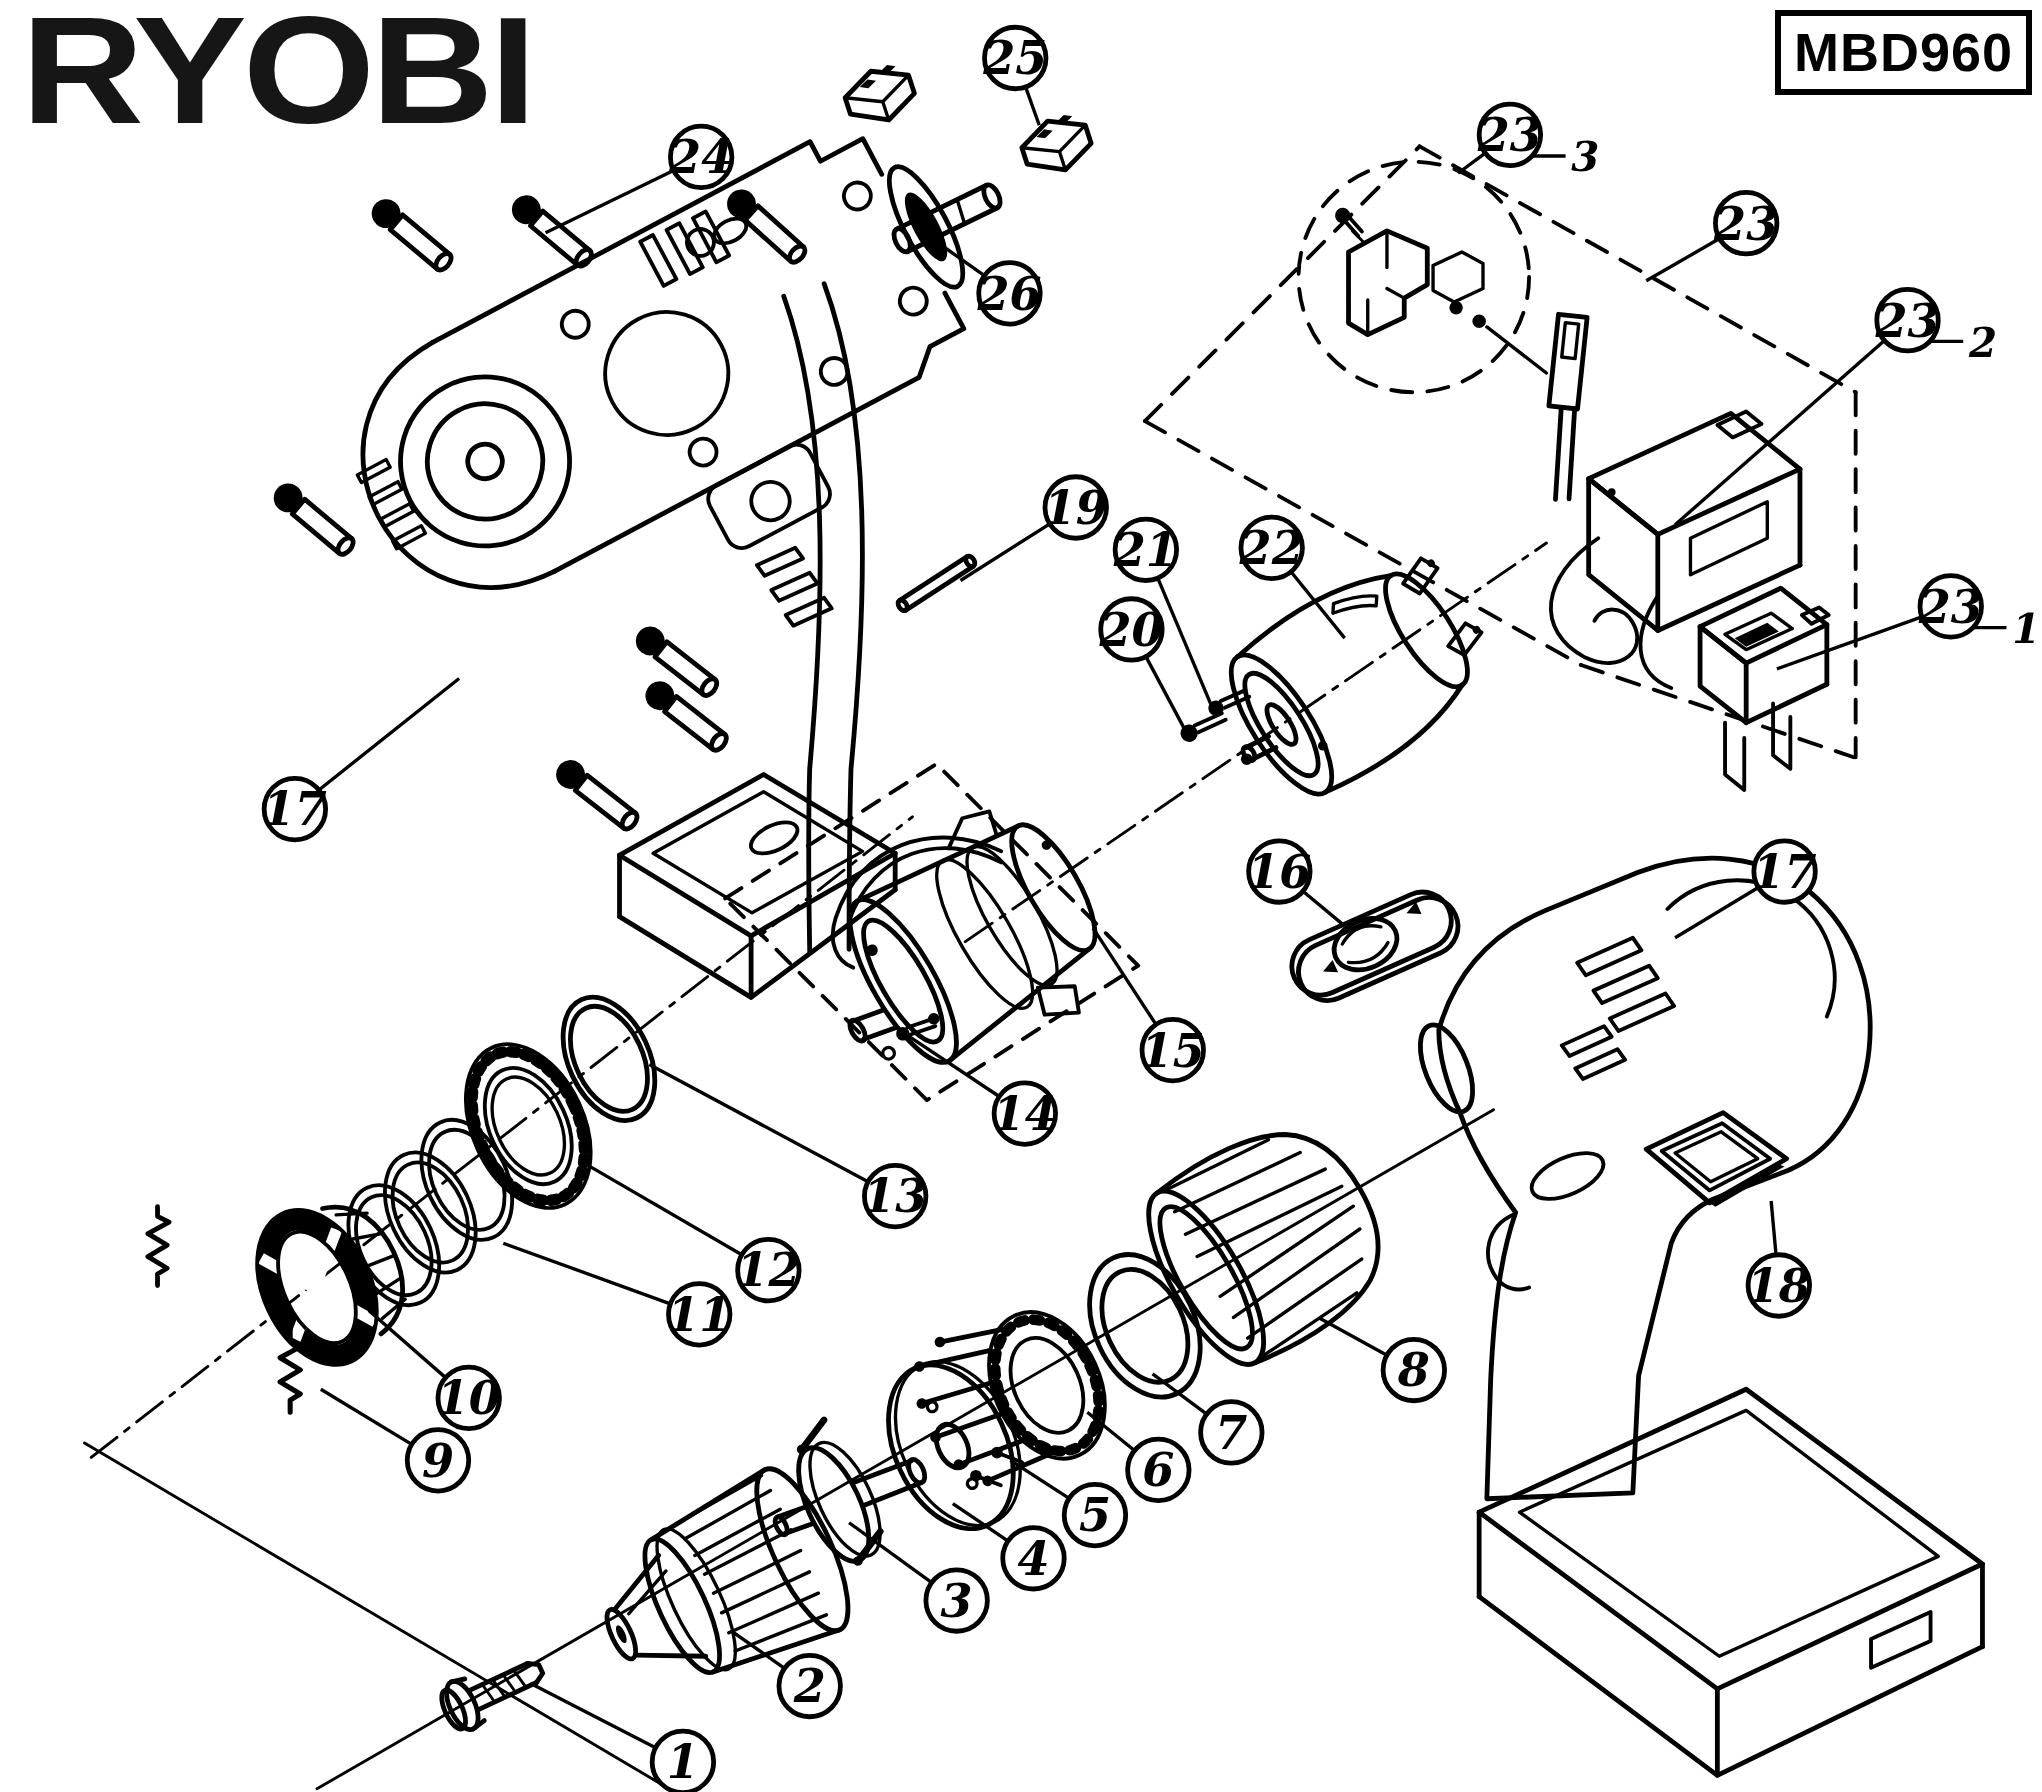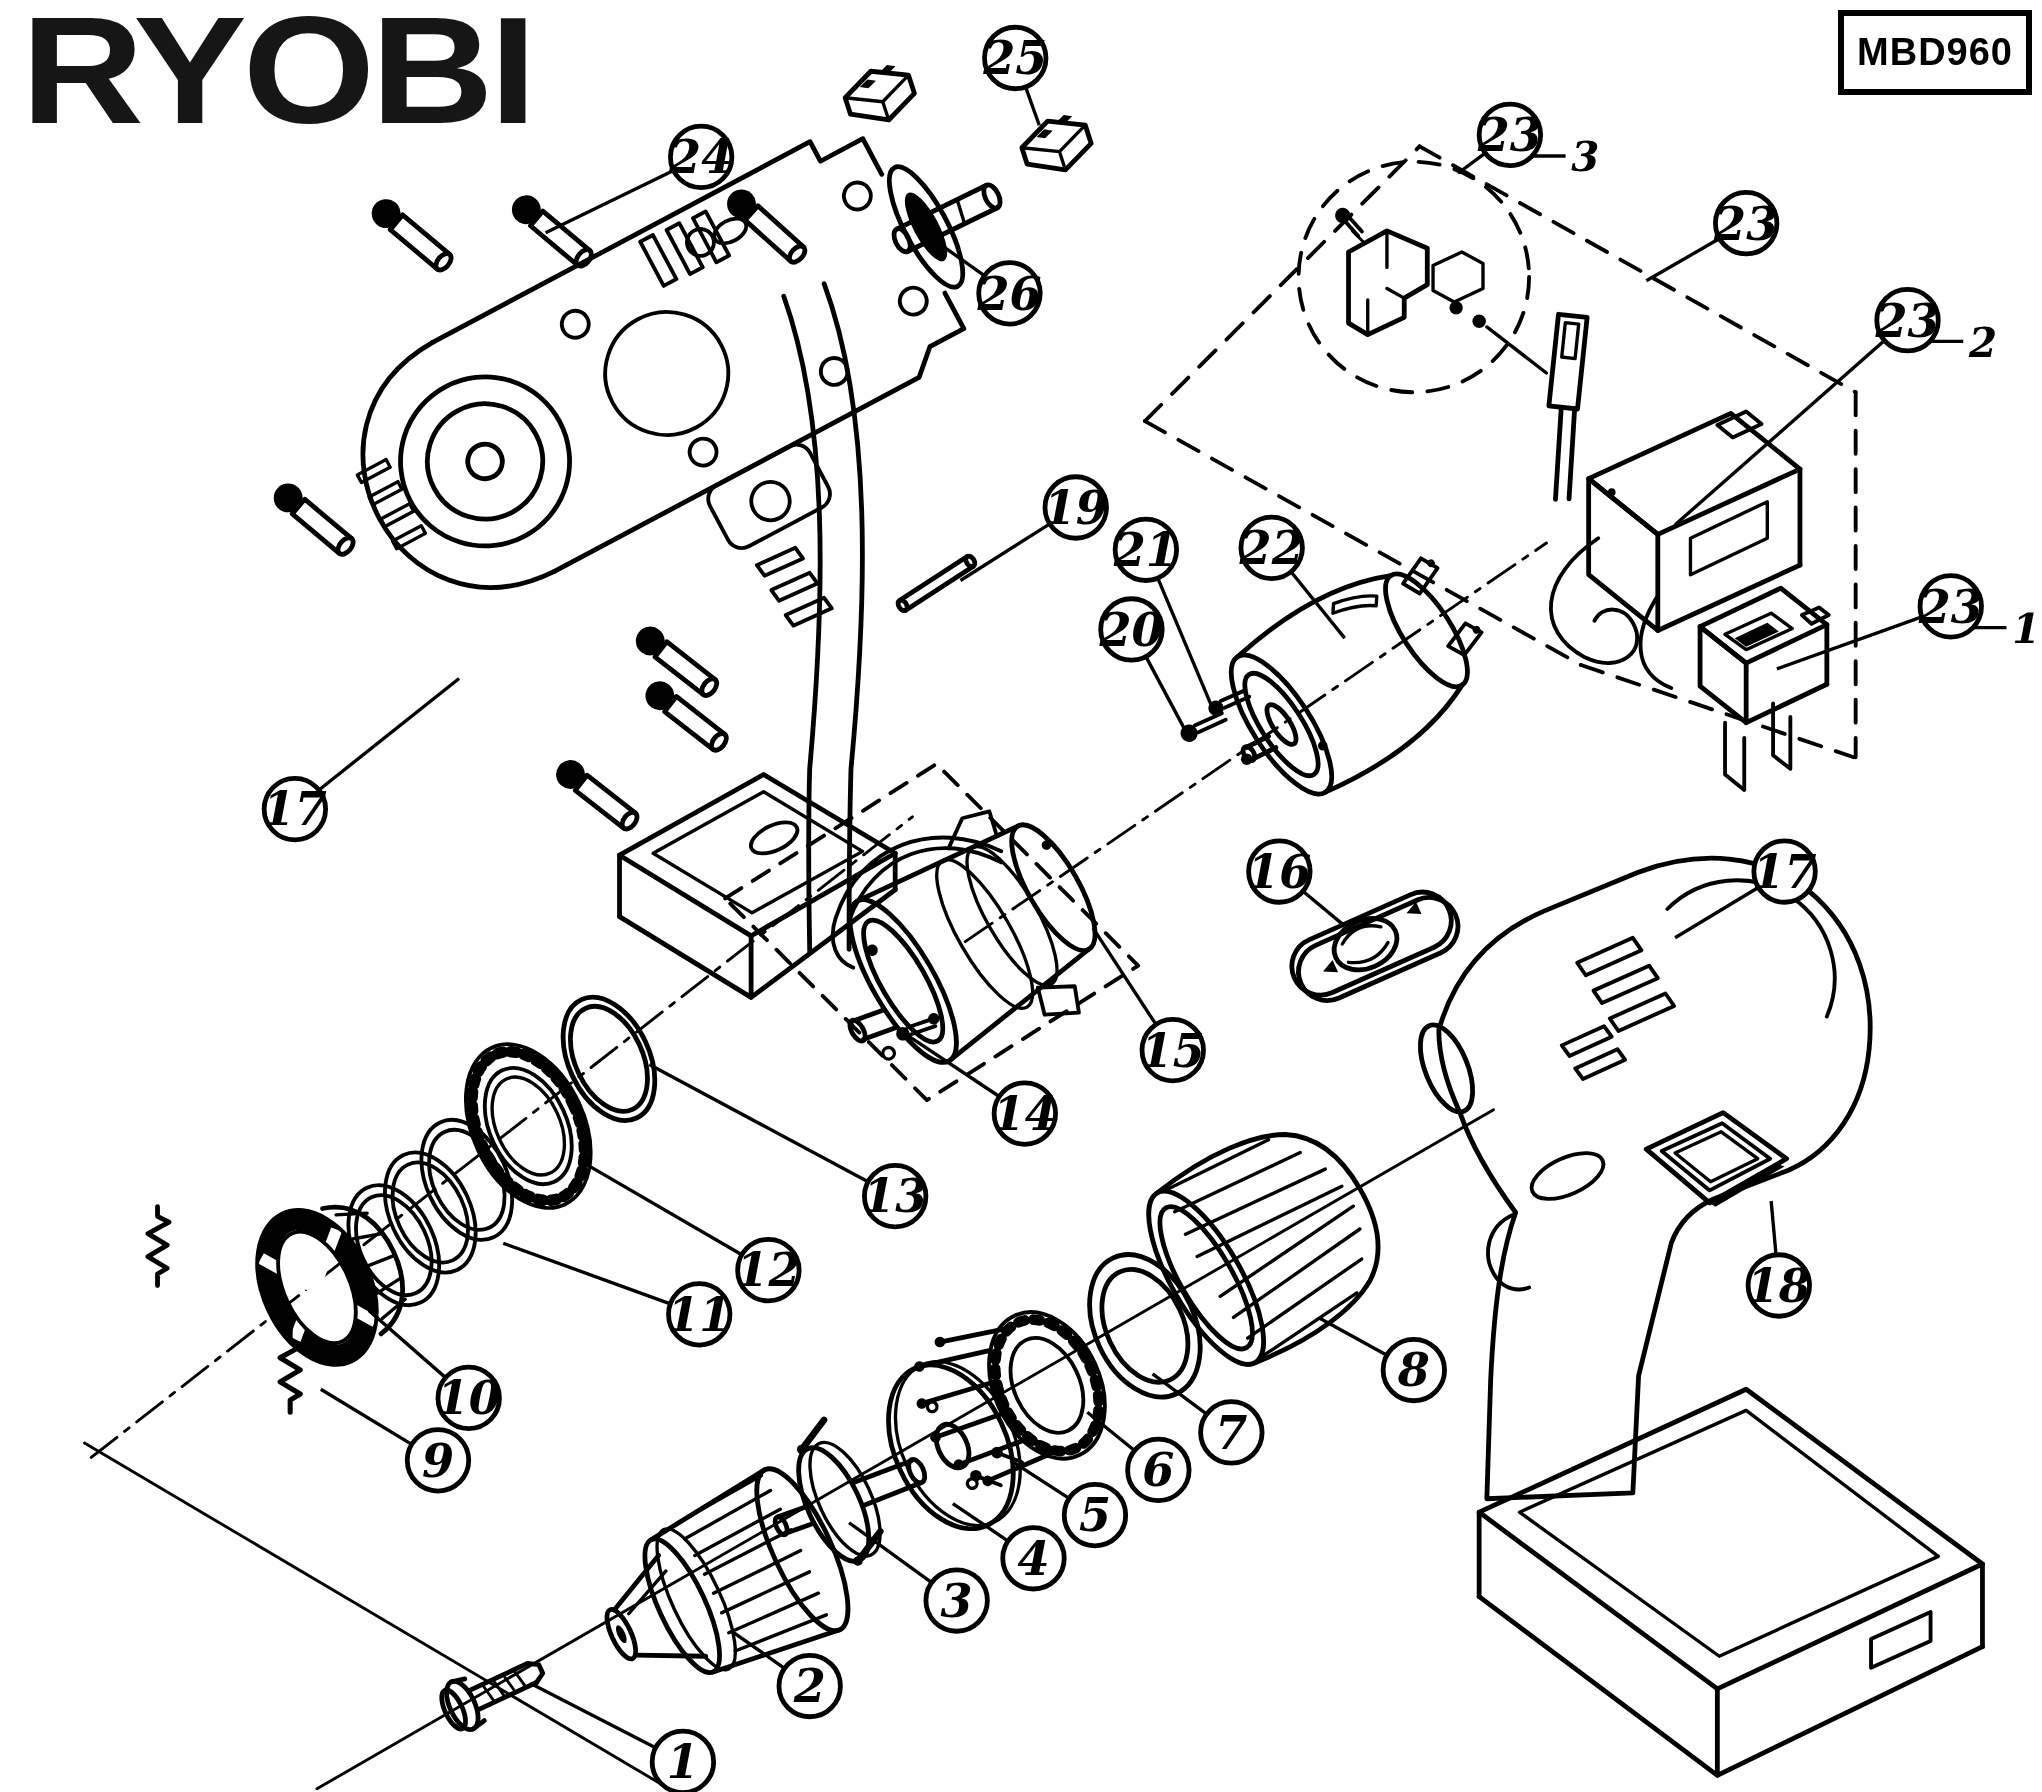--- a/index.html
+++ b/index.html
@@ -2,21 +2,21 @@
 <html><head>
 <meta charset="utf-8">
 <style>
   html,body{margin:0;padding:0;background:#fff;}
   body{width:2042px;height:1793px;position:relative;overflow:hidden;
        font-family:"Liberation Sans", sans-serif;}
   .brand{position:absolute;left:21px;top:-17.3px;font-size:152px;font-weight:bold;
          letter-spacing:-3.8px;color:#161616;transform:scaleX(1.12);transform-origin:left top;
          font-family:"Liberation Sans", sans-serif;}
   .model{position:absolute;right:9.6px;top:9.6px;border:6.7px solid #000;padding:0 13.4px;
-         font-size:38px;font-weight:bold;color:#000;letter-spacing:1px;line-height:73px;
+         font-size:54px;font-weight:bold;color:#000;letter-spacing:1px;line-height:73px;
          font-family:"Liberation Sans", sans-serif;}
   svg{position:absolute;left:0;top:0;}
   .co-circle{fill:#fff;stroke:#000;stroke-width:5;}
   .co-num{font-family:"DejaVu Serif", serif;font-style:italic;font-weight:bold;
           font-size:48px;fill:#000;text-anchor:middle;}
   .co-suffix{font-family:"DejaVu Serif", serif;font-style:italic;font-weight:bold;
           font-size:42px;fill:#000;}
   .leader{stroke:#000;stroke-width:3.5;}
 </style>
 </head>

